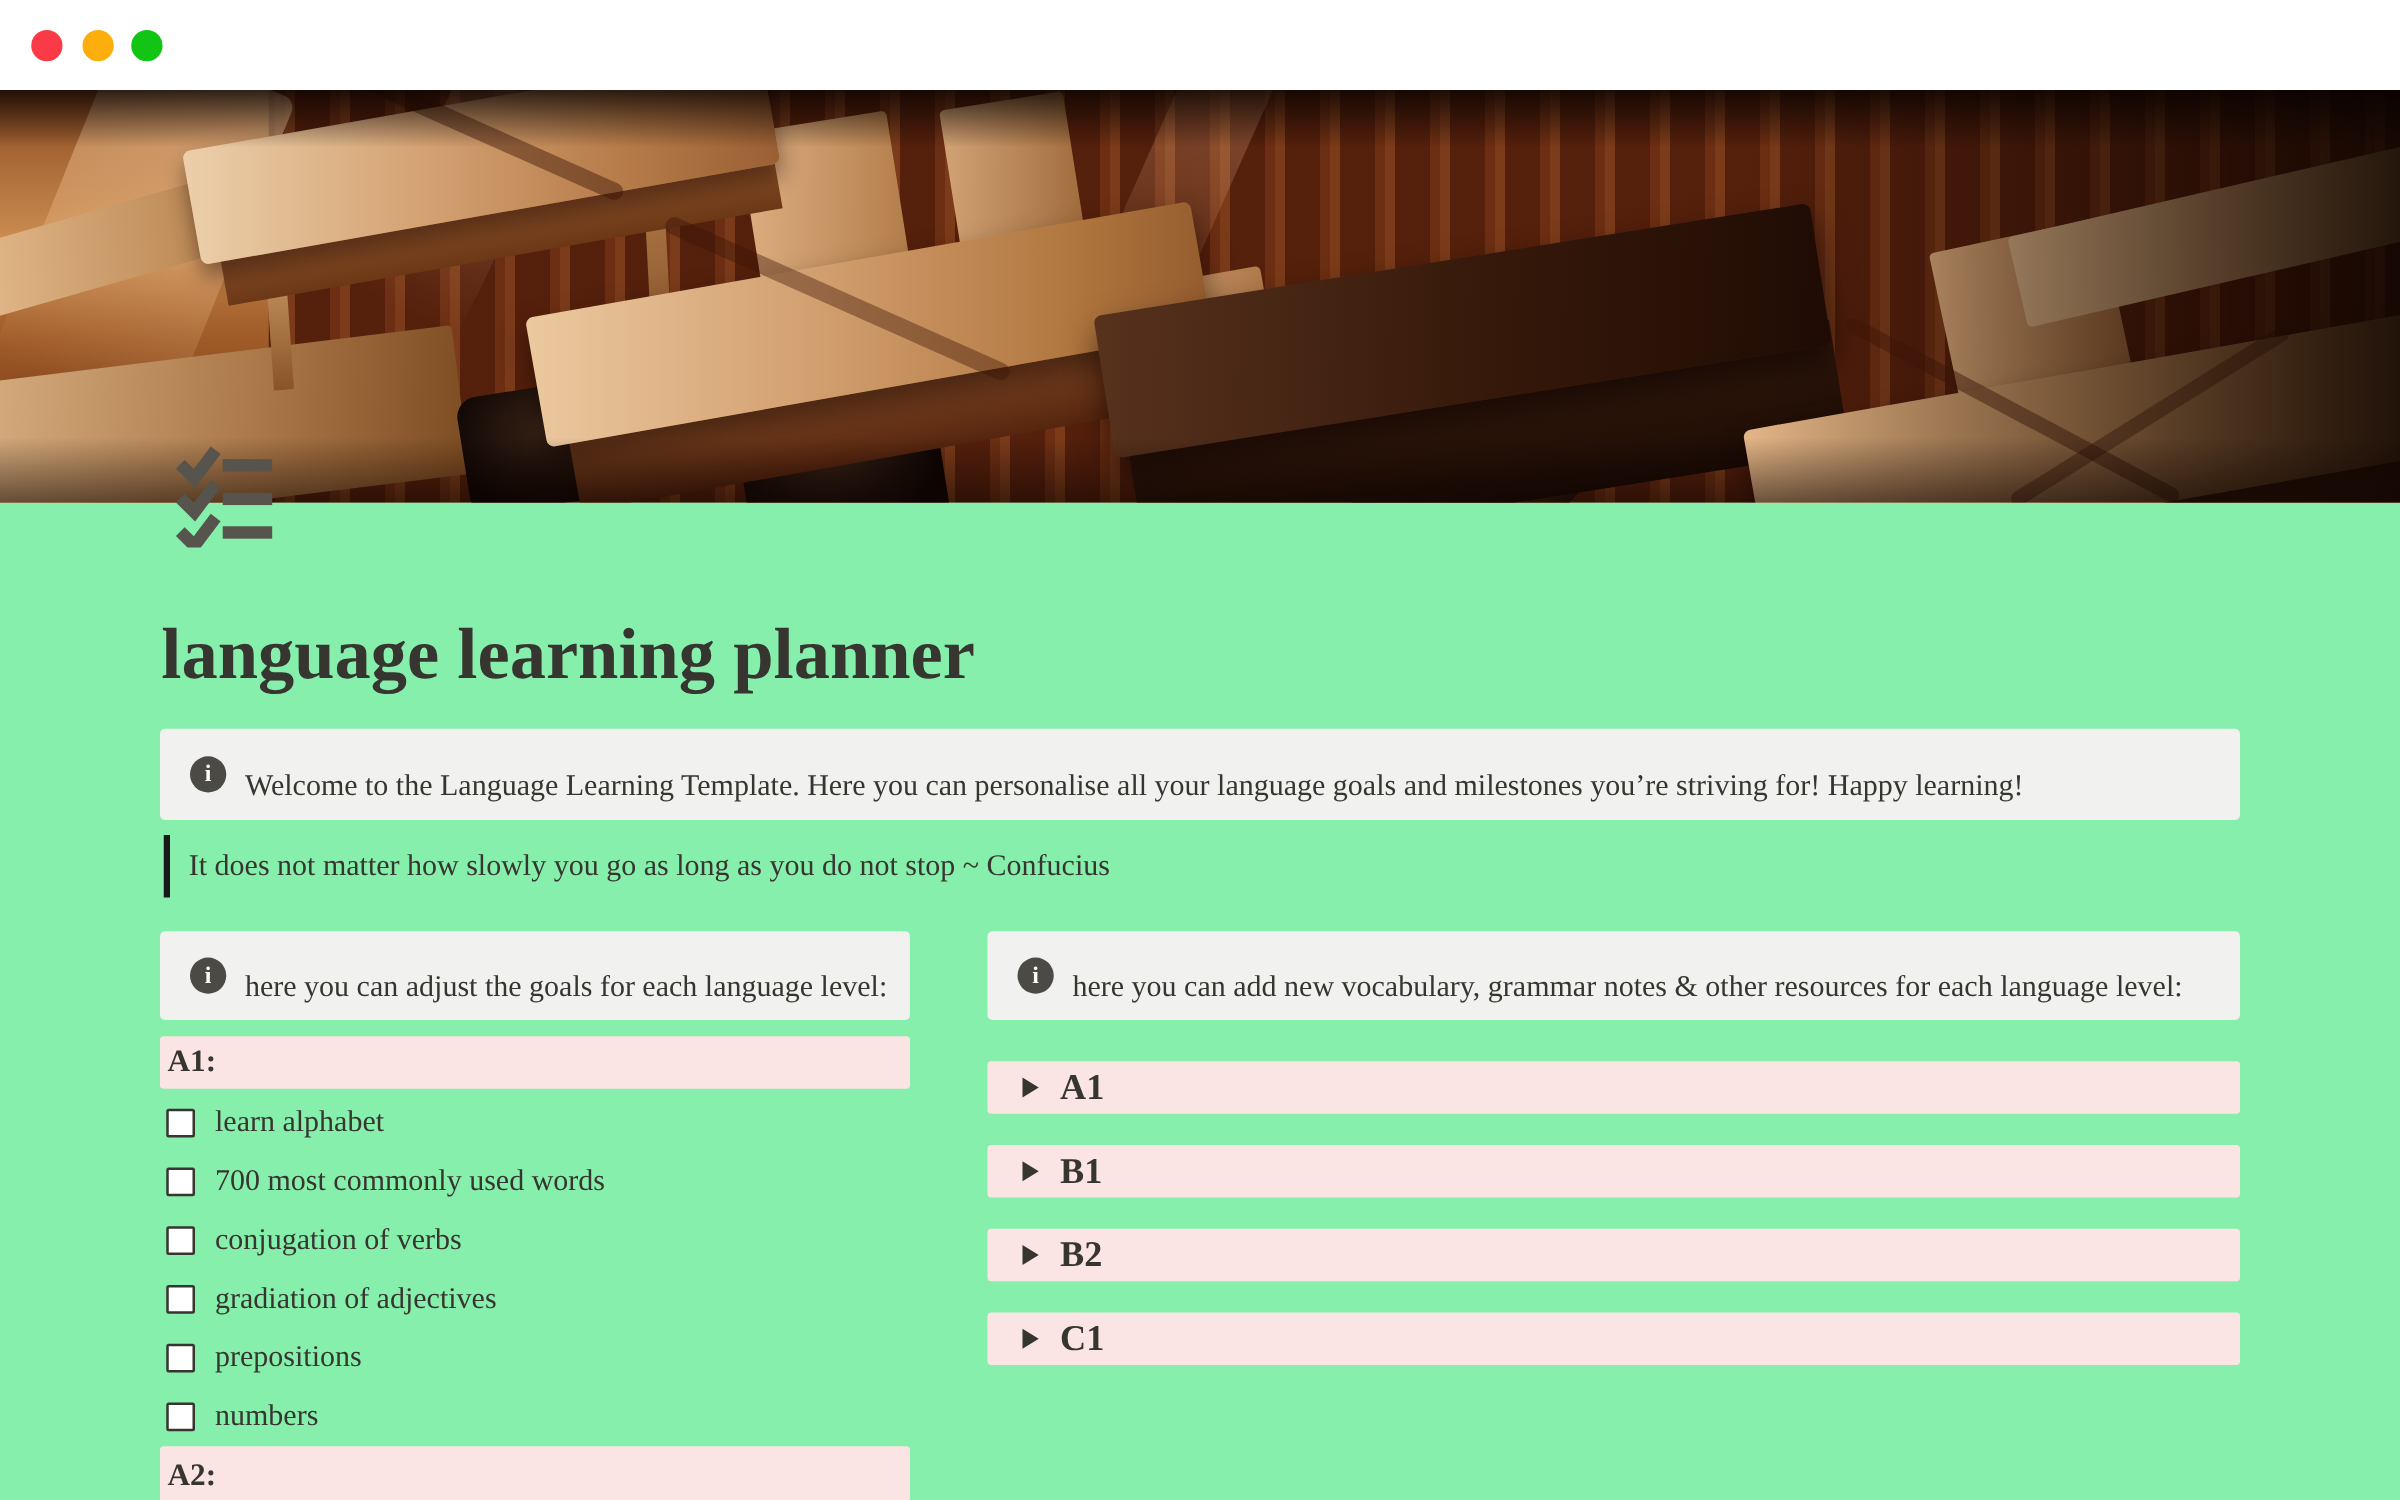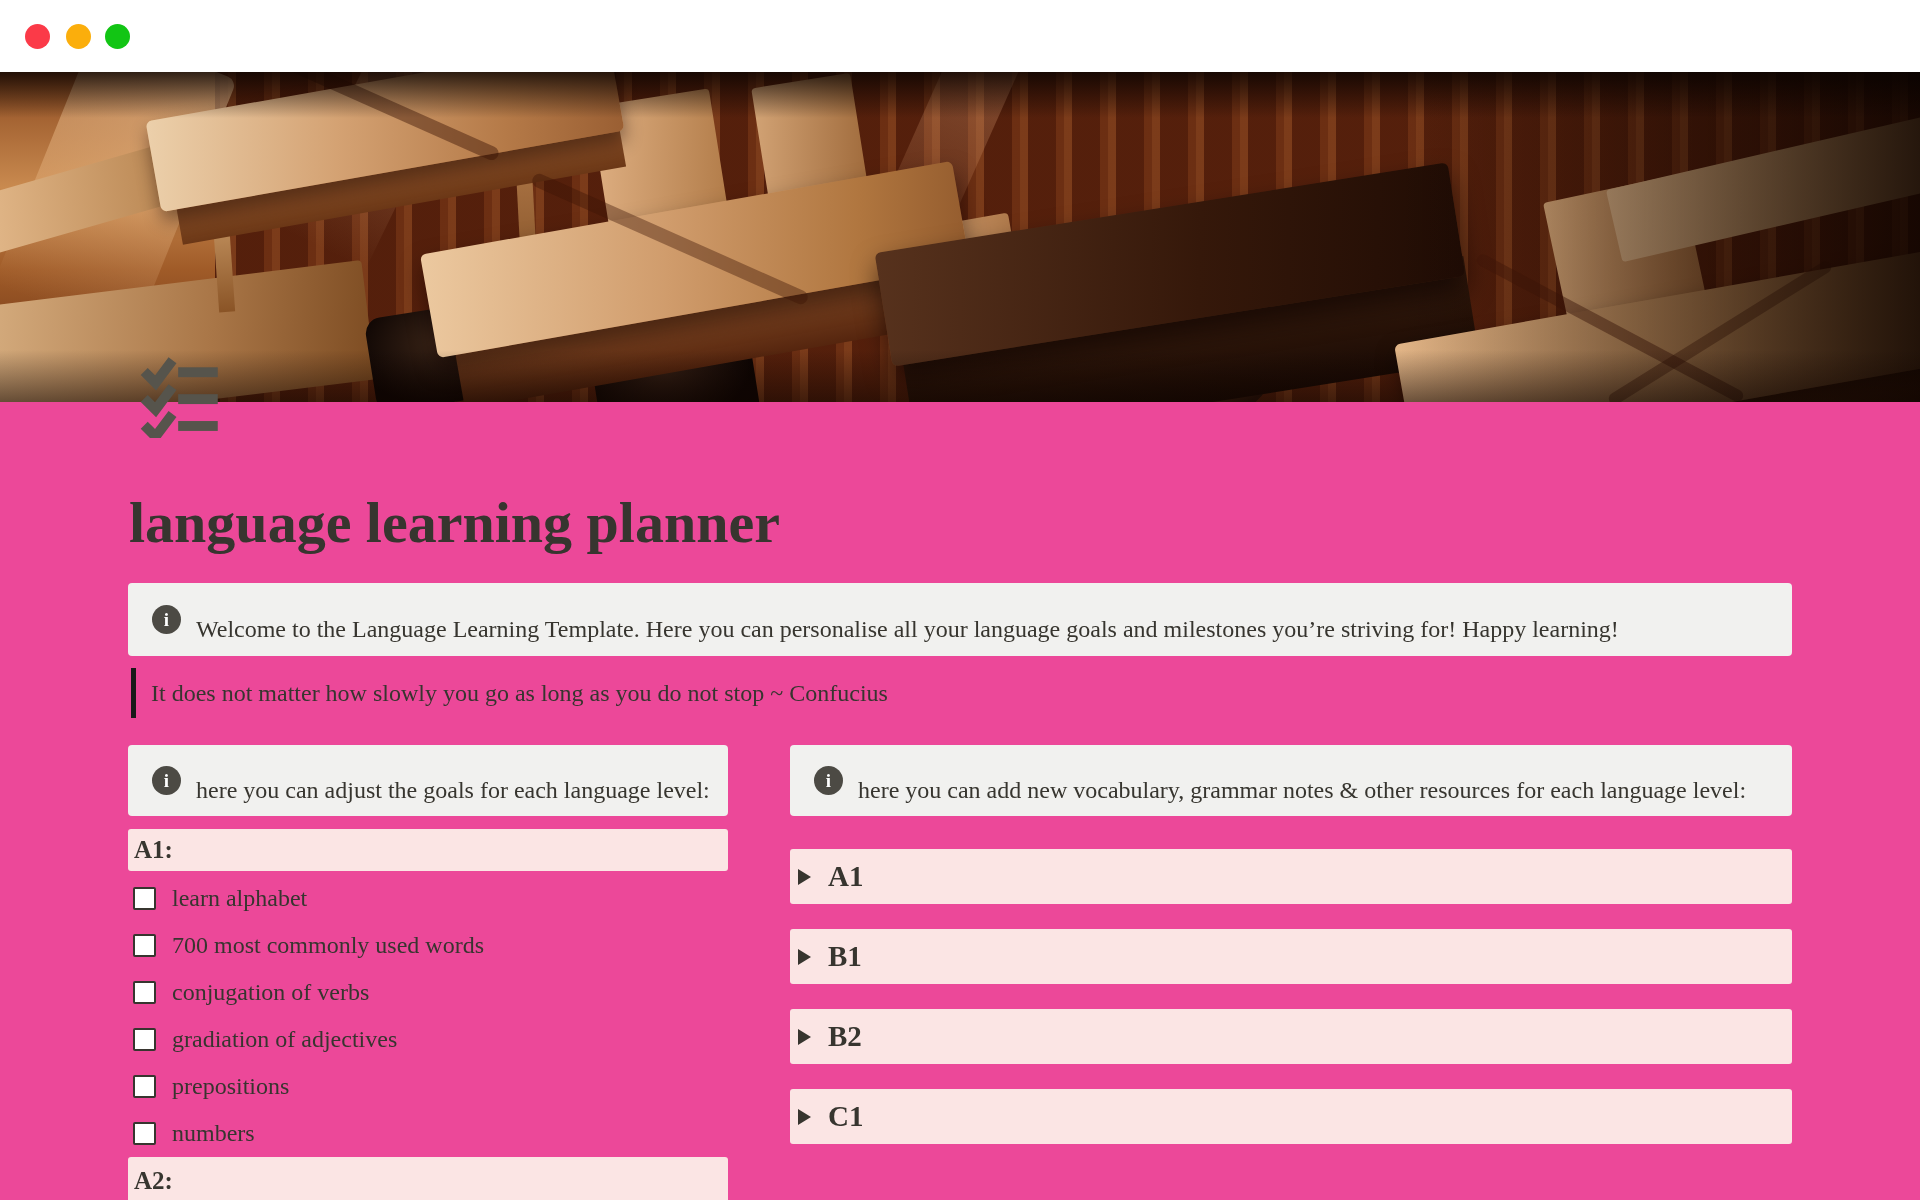--- a/index.html
+++ b/index.html
@@ -1,19 +1,19 @@
 <!DOCTYPE html>
 <html><head>
 <meta charset="utf-8">
 <style>
   * { margin:0; padding:0; box-sizing:border-box; }
   html,body { background:#ffffff; }
   .screen {
     position:relative; width:1920px; height:1200px; overflow:hidden;
-    background:#ec4899; color:#37352f;
+    background:#86efac; color:#37352f;
     font-family:"Liberation Serif","DejaVu Serif",serif;
     text-decoration:underline;
   }
 
   
   .titlebar { position:absolute; left:0; top:0; width:1920px; height:72px; background:#ffffff; }
   .dot { position:absolute; top:24px; width:25px; height:25px; border-radius:50%; cursor:pointer; }
   .dot.red    { left:25px;  background:#fb3a48; }
   .dot.yellow { left:66px;  background:#fbae0c; }
   .dot.green  { left:105px; background:#12c514; }
@@ -112,22 +112,22 @@
 
   .pink-header { height:42px; background:#fbe5e4; border-radius:3px; display:flex; align-items:center;
     padding-left:6px; font-size:25px; font-weight:700; margin-bottom:4px; cursor:text; }
   .pink-header.cut { height:47px; margin-top:0; }
 
   .todo { height:47px; display:flex; align-items:center; padding-left:5px; cursor:pointer; }
   .checkbox { flex:0 0 auto; width:23px; height:23px; border:2px solid #37352f; border-radius:2px;
     background:#ffffff; margin-right:16px; cursor:pointer; }
   .todo-label { font-size:24px; color:#37352f; }
 
-  .toggle-row { height:55px; background:#fbe5e4; border-radius:3px; display:flex; align-items:center;
-    padding-left:8px; margin-bottom:25px; cursor:pointer; }
+  .toggle-row { height:42px; background:#fbe5e4; border-radius:3px; display:flex; align-items:center;
+    padding-left:28px; margin-bottom:25px; cursor:pointer; }
   .tri { flex:0 0 auto; width:0; height:0; border-left:13px solid #37352f;
     border-top:8px solid transparent; border-bottom:8px solid transparent; margin-right:17px; cursor:pointer; }
   .toggle-label { font-size:29px; font-weight:700; color:#37352f; }
 </style>
 </head>
 <body>
 
 <div class="screen">
 
   <div class="titlebar">

